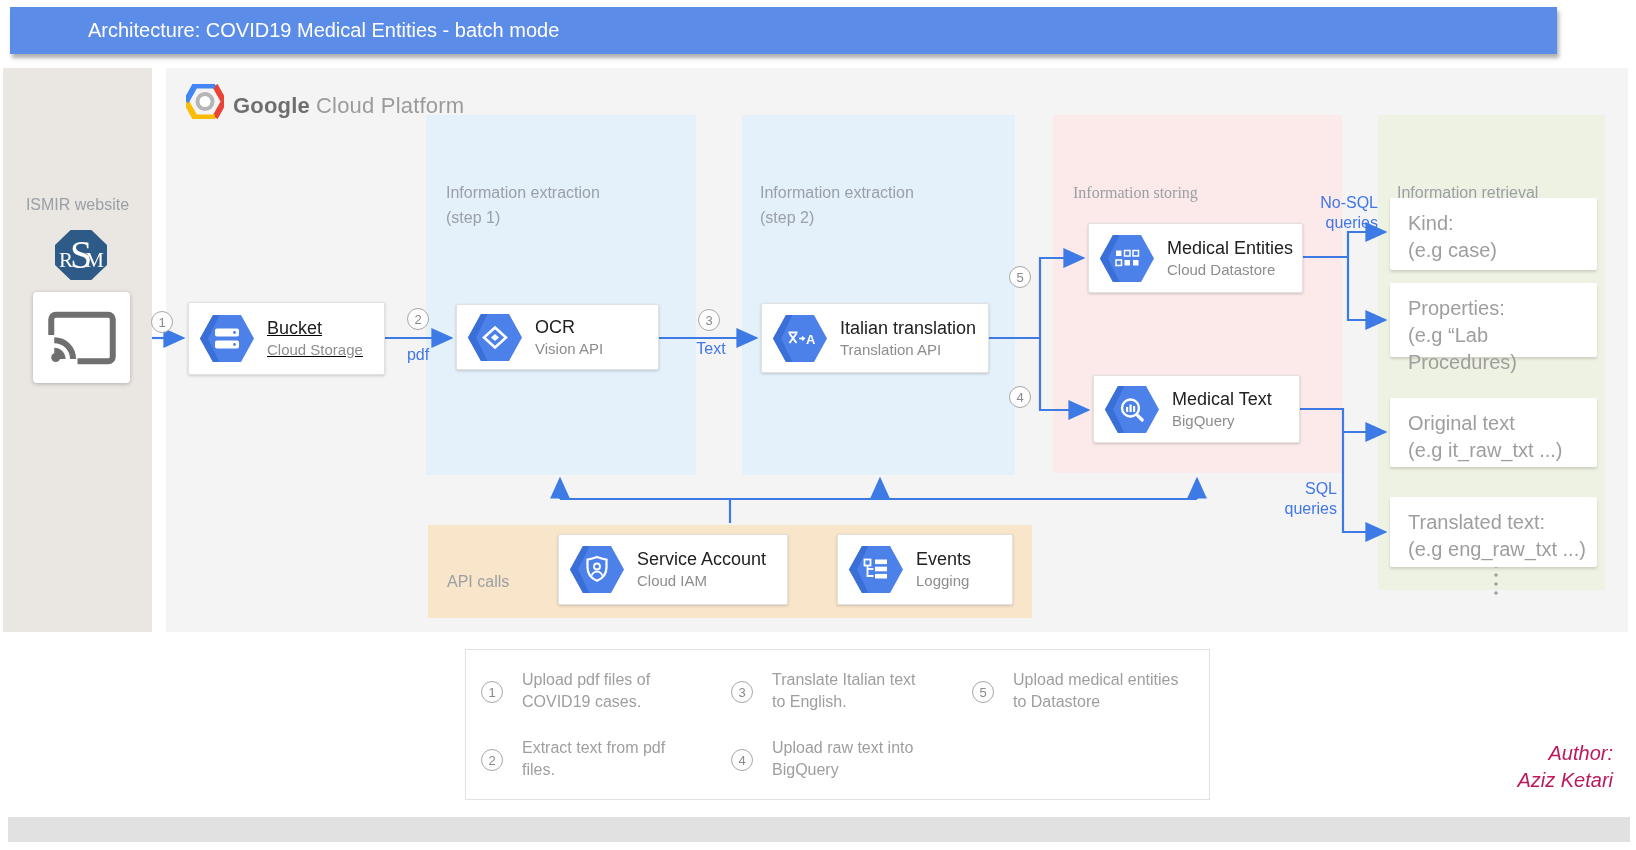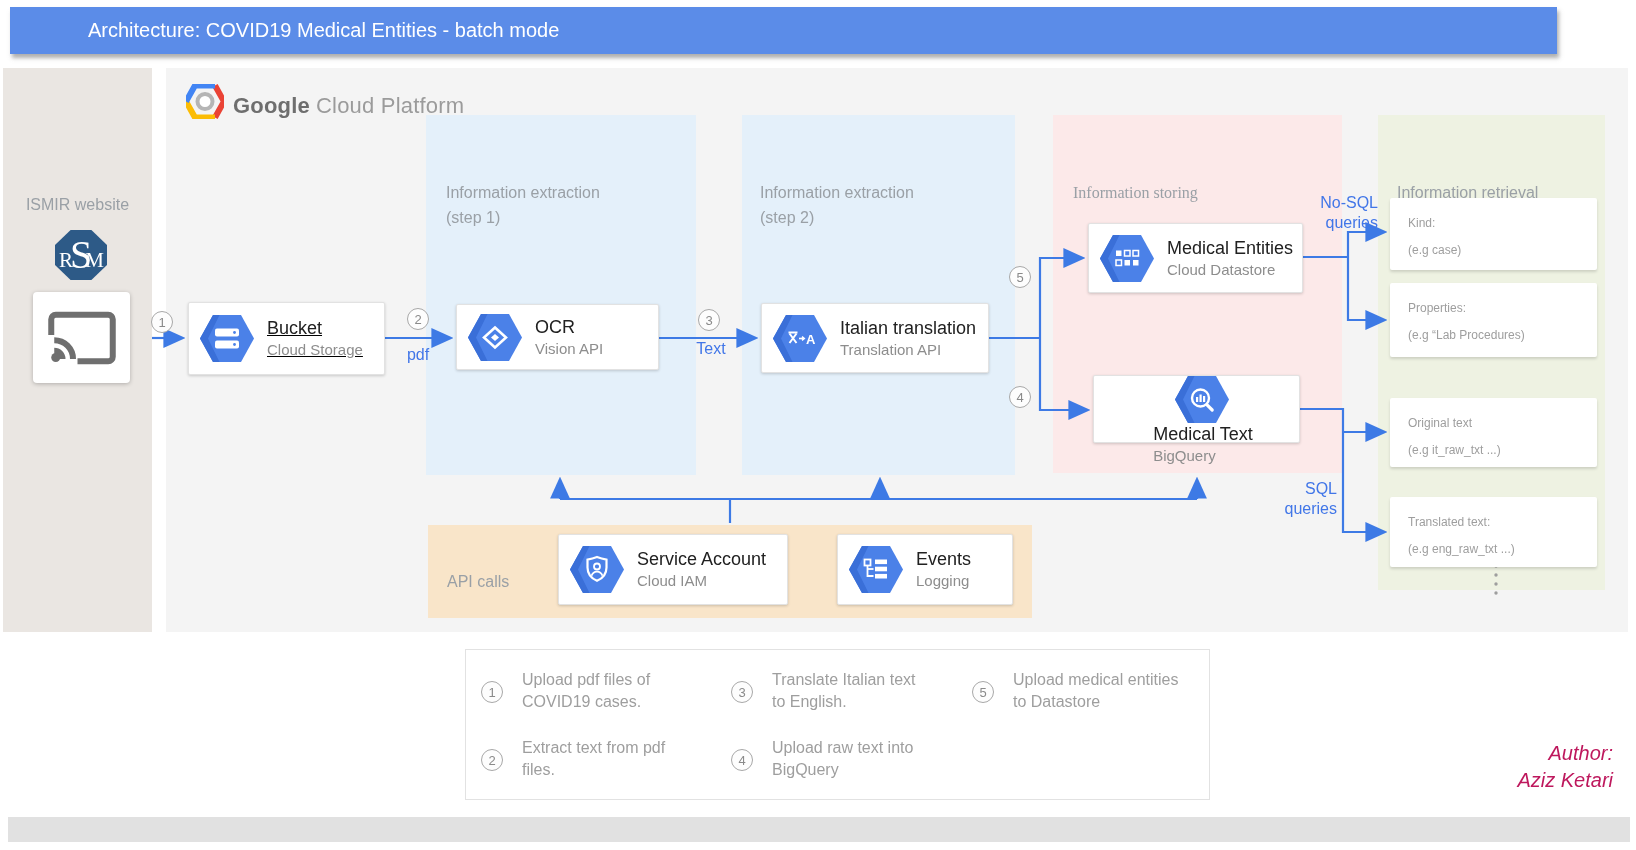--- a/index.html
+++ b/index.html
@@ -28,21 +28,21 @@
   
   .node{position:absolute;background:#ffffff;border:1px solid #e2e2e2;border-radius:2px;
         box-shadow:0 1px 3px rgba(0,0,0,.18);display:flex;align-items:center;box-sizing:border-box;}
   .node svg{margin-left:11px;flex:0 0 auto;}
   .nt{margin-left:13px;}
   .nt .t{font-size:18px;color:#212121;font-weight:500;line-height:23px;}
   .nt .s{font-size:15px;color:#8d8d8d;line-height:20px;}
 
   
   .qcard{position:absolute;background:#ffffff;border-radius:2px;box-shadow:0 2px 3px rgba(0,0,0,.14);
-         box-sizing:border-box;padding:12px 0 0 18px;font-size:12px;color:#9e9e9e;line-height:27px;}
+         box-sizing:border-box;padding:12px 0 0 18px;font-size:20px;color:#9e9e9e;line-height:27px;}
 
   
   .badge{position:absolute;width:22px;height:22px;border:1.5px solid #a8a8a8;border-radius:50%;
          background:#fdfdfd;color:#8a8a8a;font-size:13px;line-height:22px;text-align:center;
          box-sizing:border-box;}
 
   .elabel{position:absolute;color:#4176e8;font-size:16px;}
   .elabel.block{line-height:20px;text-align:right;}
 
   
@@ -240,21 +240,21 @@
       <rect x="16" y="25" width="5.5" height="5.5" fill="none" stroke="#fff" stroke-width="1.5"></rect>
       <rect x="24.5" y="25" width="5.5" height="5.5" fill="#fff"></rect>
       <rect x="33" y="25" width="5.5" height="5.5" fill="#fff"></rect>
     </svg>
     <div class="nt">
       <div class="t">Medical Entities</div>
       <div class="s">Cloud Datastore</div>
     </div>
   </div>
 
-  <div class="node" style="left:1093px;top:375px;width:207px;height:68px;flex-direction:column;">
+  <div class="node" style="left:1093px;top:375px;width:207px;height:68px;">
     <svg width="54" height="47" viewBox="0 0 54 47">
       <polygon points="13,0 41,0 54,23.5 41,47 13,47 0,23.5" fill="#4b81e8"></polygon>
       <polygon points="13,0 19.5,0 8,23.5 19.5,47 13,47 0,23.5" fill="#3a6fd8"></polygon>
       <circle cx="25.5" cy="22" r="8.5" fill="none" stroke="#fff" stroke-width="2.4"></circle>
       <path d="M31.8,28.6 L37.2,34" stroke="#fff" stroke-width="3.2" stroke-linecap="round"></path>
       <rect x="21" y="21" width="2.2" height="5" fill="#fff"></rect>
       <rect x="24.5" y="18.5" width="2.2" height="7.5" fill="#fff"></rect>
       <rect x="28" y="20" width="2.2" height="6" fill="#fff"></rect>
     </svg>
     <div class="nt">

